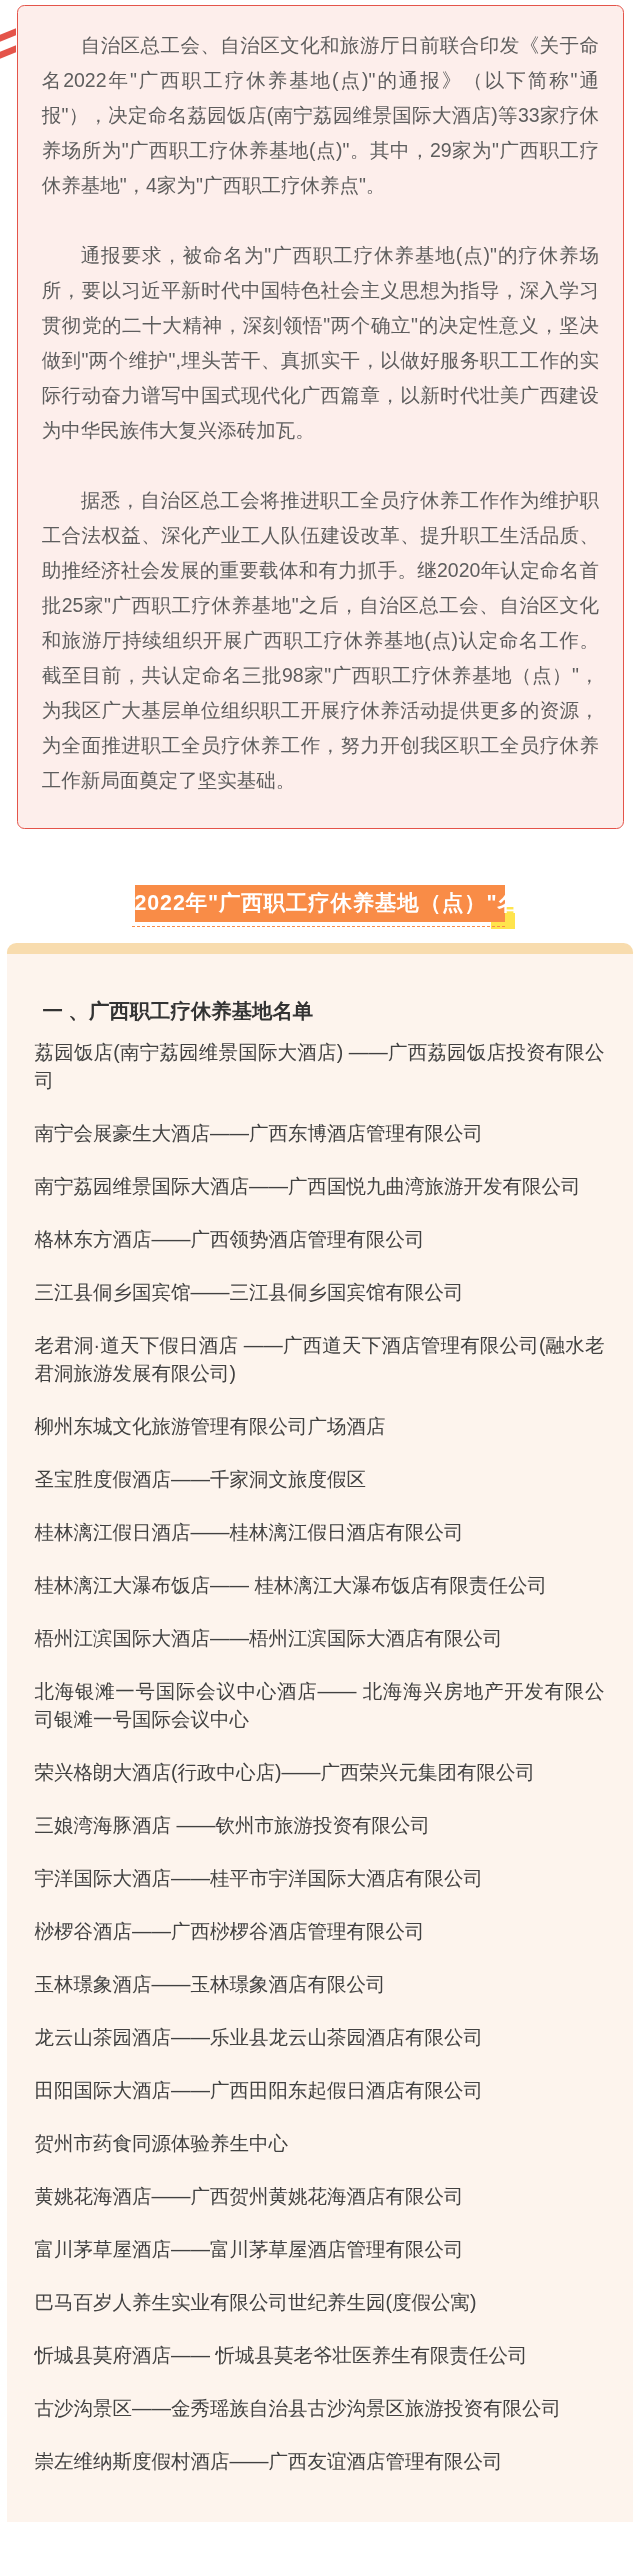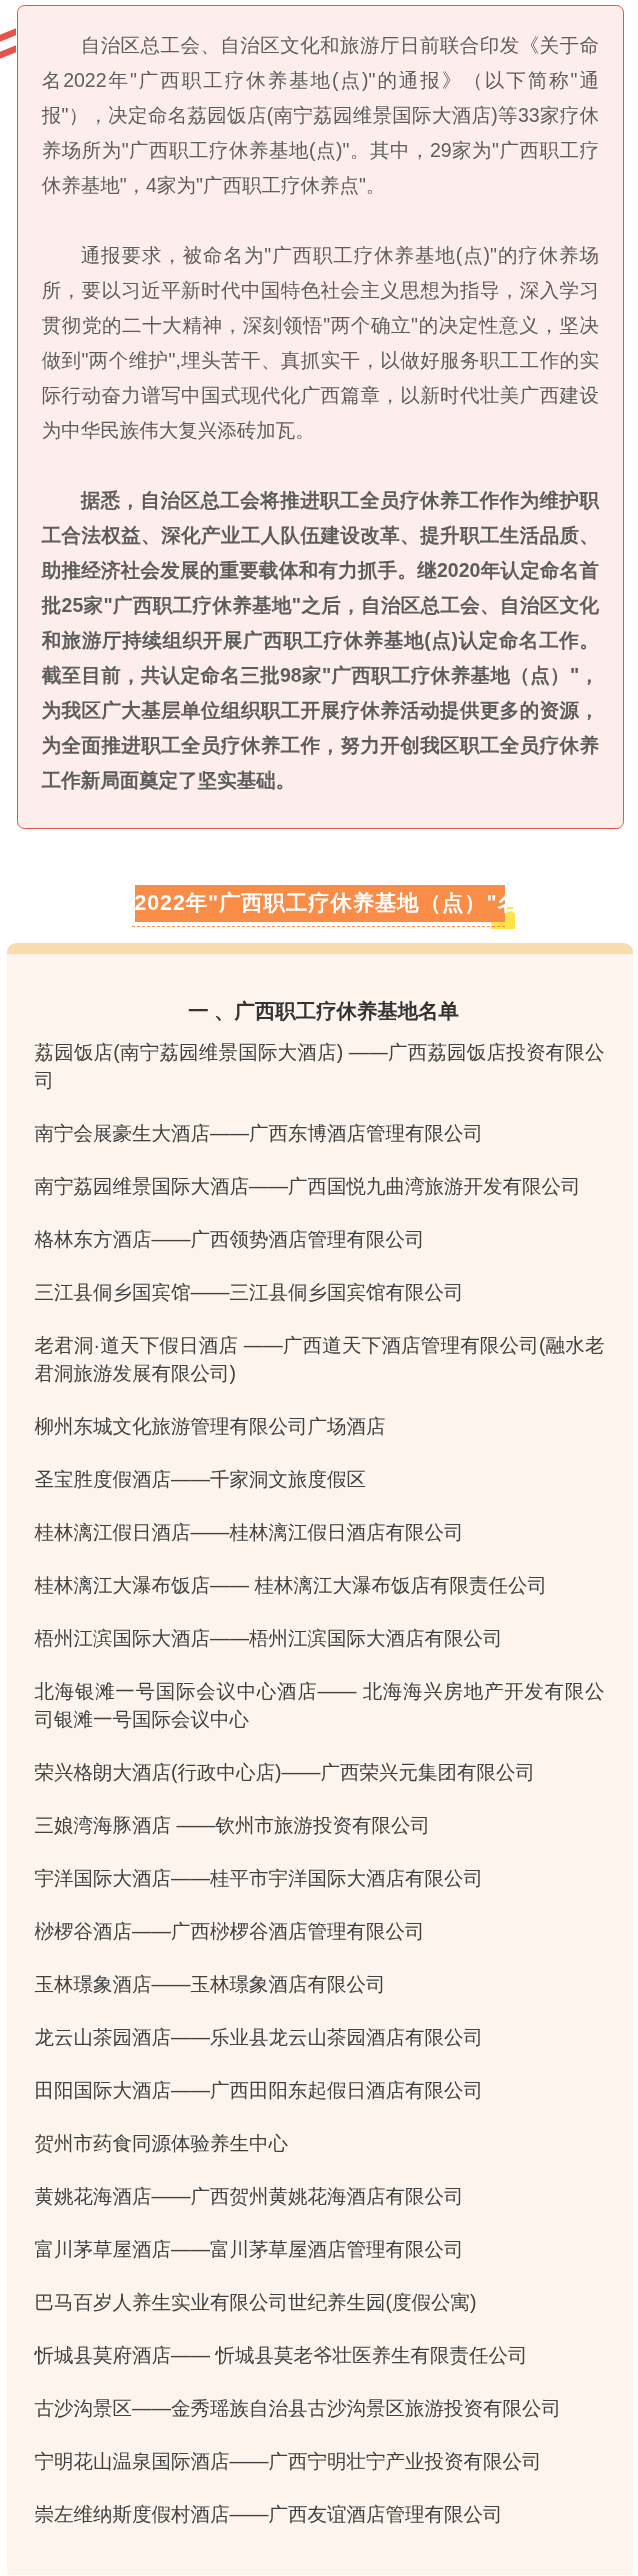--- a/index.html
+++ b/index.html
@@ -16,21 +16,21 @@
     background:#fdeeeb;
     border:1.9px solid #e4544a;
     border-radius:7.4px;
     padding:22px 24px 30px 24px;
     color:#5d5d5d;
     font-size:19.5px;
     line-height:35px;
     text-align:justify;
   }
   .intro-box p { margin:0 0 35px 0; text-indent:2em; }
-  .intro-box p:last-child { margin-bottom:0;font-weight:bold; }
+  .intro-box p:last-child { margin-bottom:0; }
   .deco-mark {
     position:absolute; left:-19.5px; width:17.6px; height:7.4px;
     background:#e4544a; transform:skewY(-22deg);
   }
   .deco-mark.m1 { top:26px; }
   .deco-mark.m2 { top:43px; }
 
   
   .banner-wrap { position:relative; width:370px; margin:56px auto 0 auto; }
   .banner {
@@ -57,21 +57,20 @@
   .card-body {
     background:#fdf4ed;
     padding:43px 28px 22px 28px;
     color:#414141;
     font-size:19.5px;
     line-height:28px;
   }
   .section-title {
     font-weight:bold; color:#333333; font-size:20.4px;
     margin:0 0 13px 8px;
-    text-align:center;
   }
   .list-item { margin:0 0 25px 0; text-align:justify; }
 </style>
 </head>
 <body>
 
 <div class="intro-box">
   <span class="deco-mark m1"></span>
   <span class="deco-mark m2"></span>
   <p>自治区总工会、自治区文化和旅游厅日前联合印发《关于命名2022年"广西职工疗休养基地(点)"的通报》（以下简称"通报"），决定命名荔园饭店(南宁荔园维景国际大酒店)等33家疗休养场所为"广西职工疗休养基地(点)"。其中，29家为"广西职工疗休养基地"，4家为"广西职工疗休养点"。</p>
@@ -110,21 +109,20 @@
           <div class="list-item">桫椤谷酒店——广西桫椤谷酒店管理有限公司</div>
           <div class="list-item">玉林璟象酒店——玉林璟象酒店有限公司</div>
           <div class="list-item">龙云山茶园酒店——乐业县龙云山茶园酒店有限公司</div>
           <div class="list-item">田阳国际大酒店——广西田阳东起假日酒店有限公司</div>
           <div class="list-item">贺州市药食同源体验养生中心</div>
           <div class="list-item">黄姚花海酒店——广西贺州黄姚花海酒店有限公司</div>
           <div class="list-item">富川茅草屋酒店——富川茅草屋酒店管理有限公司</div>
           <div class="list-item">巴马百岁人养生实业有限公司世纪养生园(度假公寓)</div>
           <div class="list-item">忻城县莫府酒店—— 忻城县莫老爷壮医养生有限责任公司</div>
           <div class="list-item">古沙沟景区——金秀瑶族自治县古沙沟景区旅游投资有限公司</div>
-          <div class="list-item">宁明花山温泉国际酒店——广西宁明壮宁产业投资有限公司</div>
           <div class="list-item">崇左维纳斯度假村酒店——广西友谊酒店管理有限公司</div>
         </div>
     </div>
 
   </div>
 
 </div>
 
 
 </body></html>

